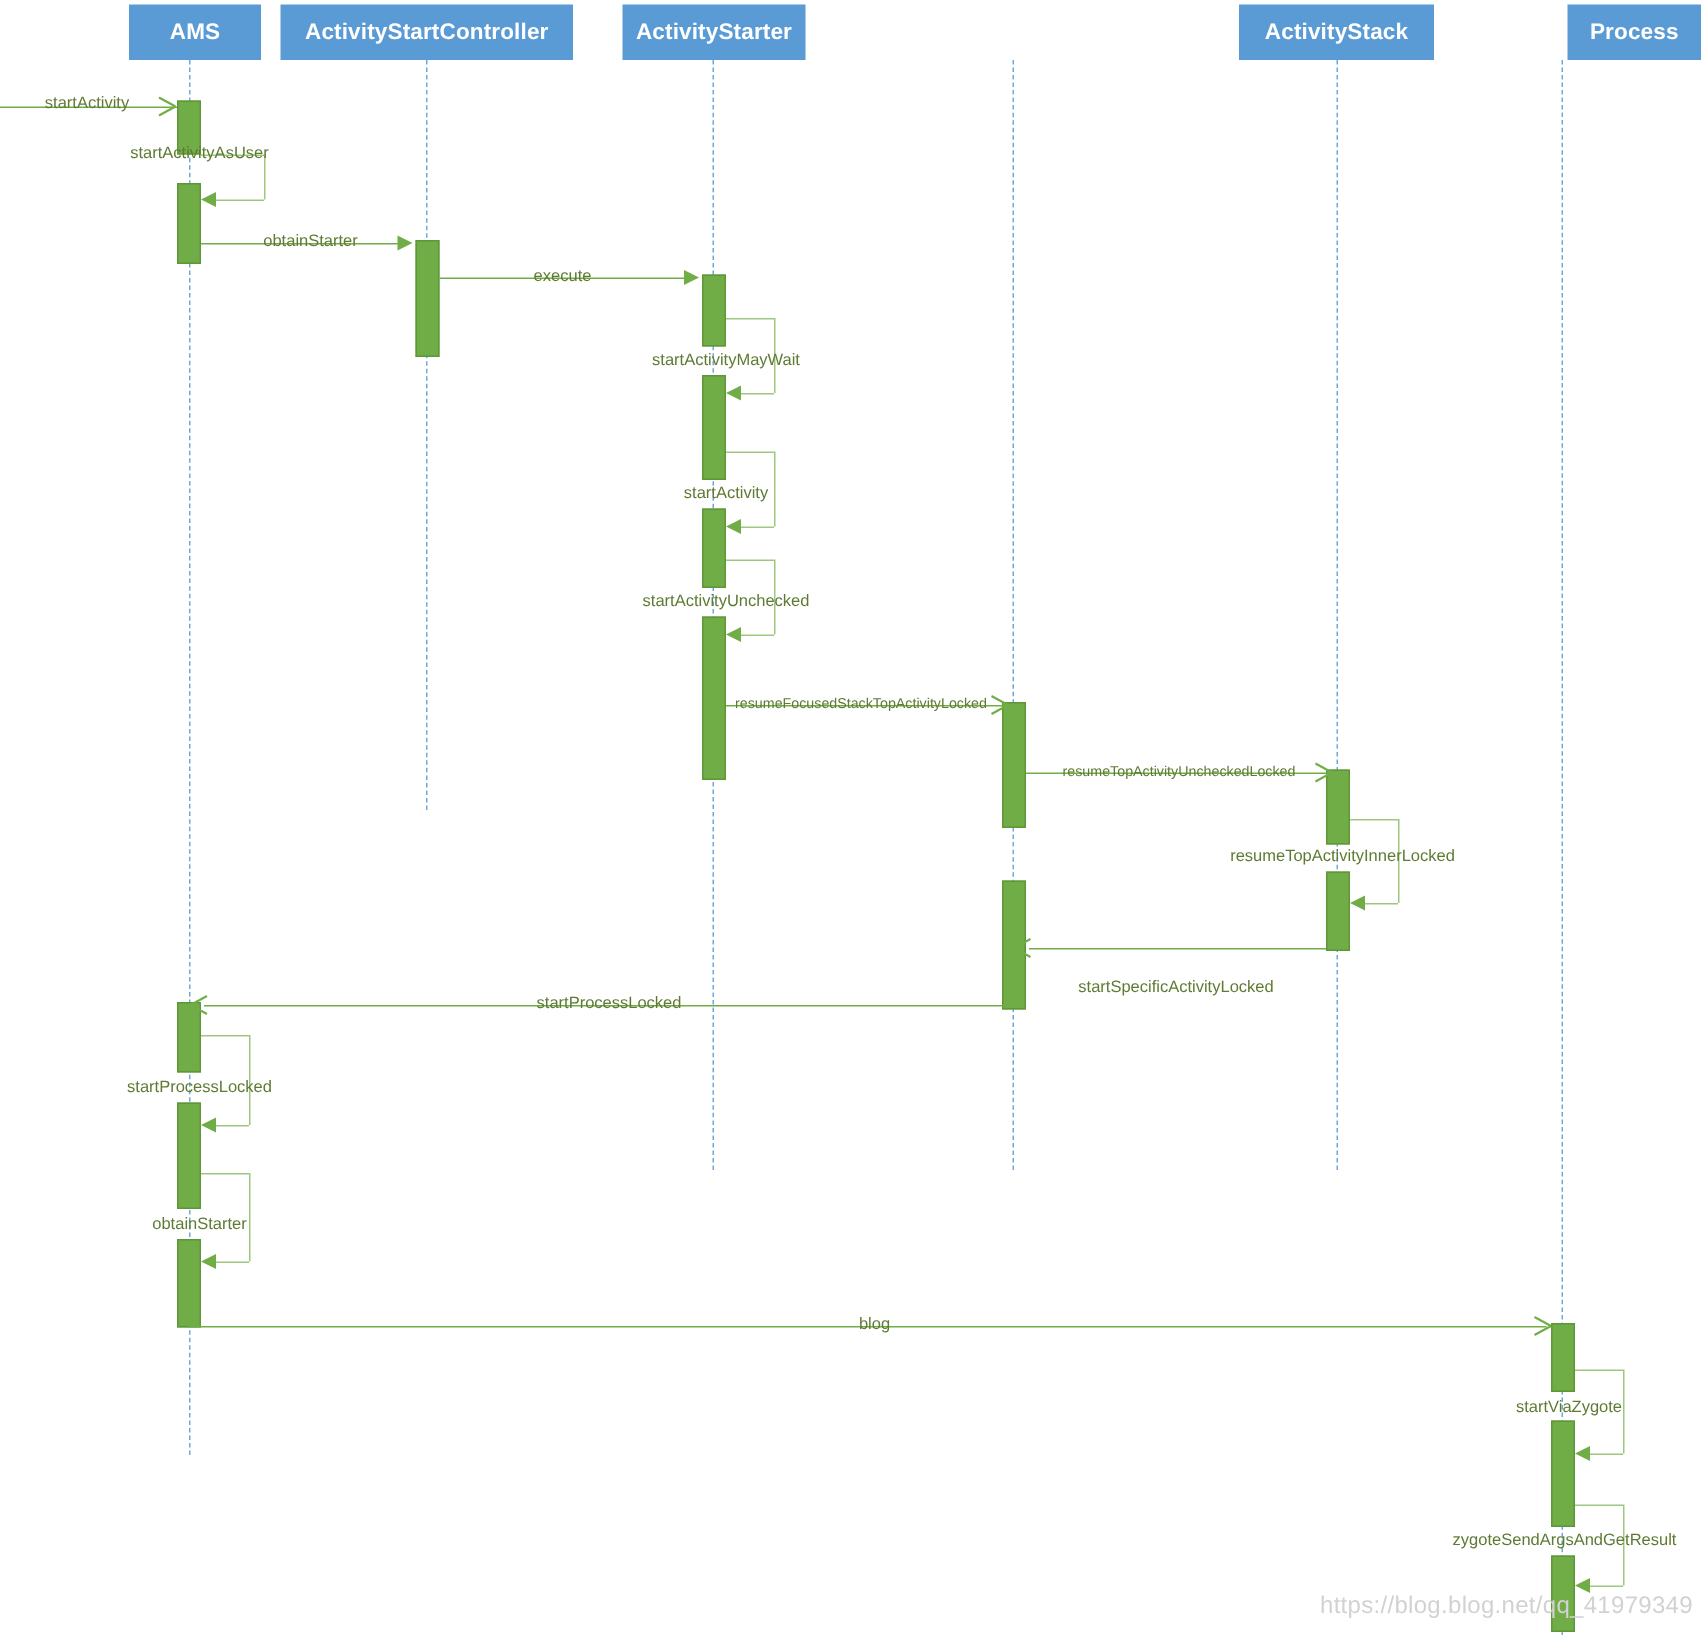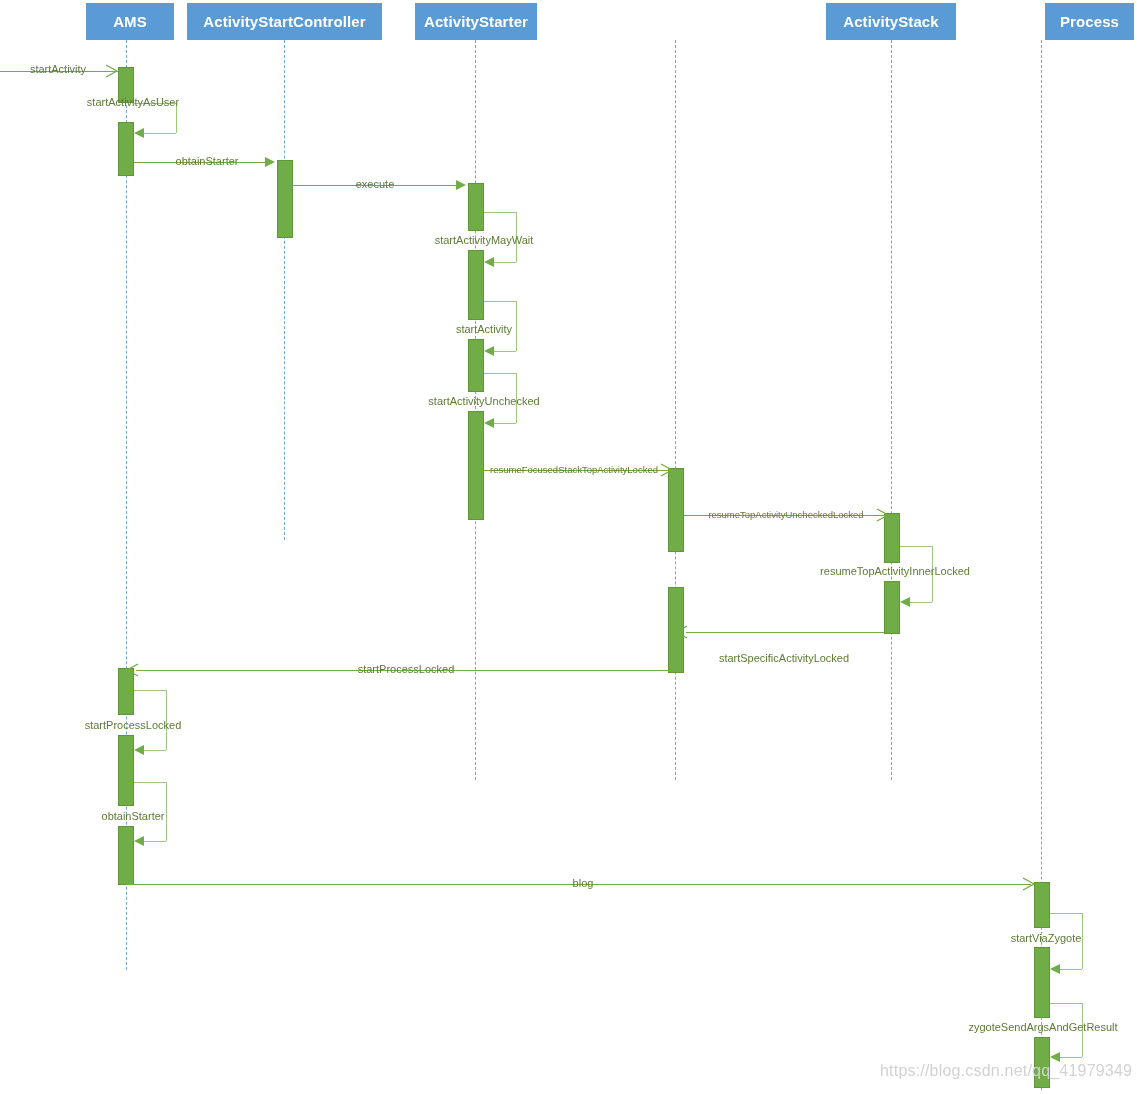--- a/index.html
+++ b/index.html
@@ -247,15 +247,15 @@
   <div class="msg-hline-light" style="left:1054px; top:969px; width:28px;"></div>
   <div class="arrow-solid left" style="left:1050px; top:964px;"></div>
   <div class="msg-label" style="left:1046px; top:932px;">startViaZygote</div>
 
   <div class="msg-hline-light" style="left:1050px; top:1003px; width:32px;"></div>
   <div class="msg-vline" style="left:1082px; top:1003px; height:54px;"></div>
   <div class="msg-hline-light" style="left:1054px; top:1057px; width:28px;"></div>
   <div class="arrow-solid left" style="left:1050px; top:1052px;"></div>
   <div class="msg-label" style="left:1043px; top:1021px;">zygoteSendArgsAndGetResult</div>
 
-  <div class="watermark" style="left:880px; top:1062px;">https://blog.csdn.net/qq_41979349</div>
+  <div class="watermark" style="left:880px; top:1062px;">https://blog.blog.net/qq_41979349</div>
 
 </div>
 
 </body></html>

